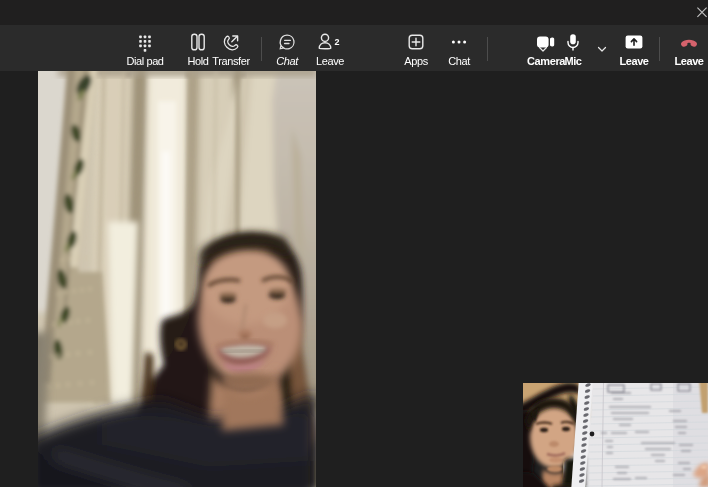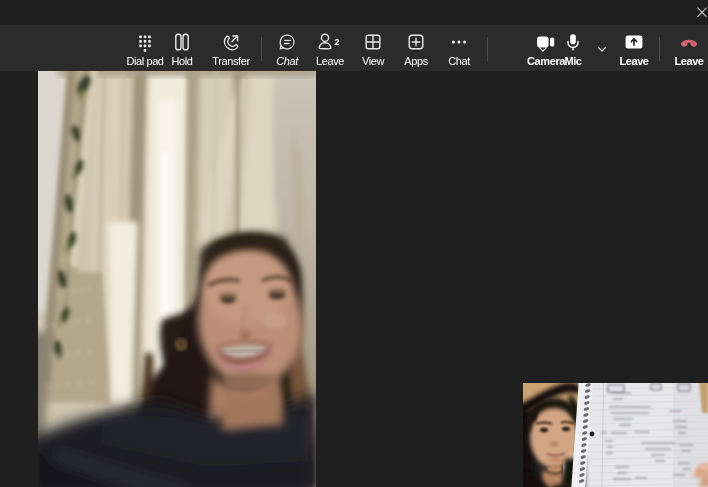--- a/index.html
+++ b/index.html
@@ -36,21 +36,21 @@
           <rect x="13.2" y="8.1" width="2.6" height="2.6" rx="0.7"></rect>
         <rect x="4.2" y="12.6" width="2.6" height="2.6" rx="0.7"></rect>
           <rect x="8.7" y="12.6" width="2.6" height="2.6" rx="0.7"></rect>
           <rect x="13.2" y="12.6" width="2.6" height="2.6" rx="0.7"></rect>
         <rect x="8.7" y="17.1" width="2.6" height="2.6" rx="0.7"></rect>
       </g>
     </svg>
     <div class="lb">Dial pad</div>
   </div>
 
-  <div class="btn" style="left:164px;width:36px;">
+  <div class="btn" style="left:180px;width:36px;">
     <svg class="ic" width="20" height="20" viewBox="0 0 20 20">
       <g fill="none" stroke="#e8e8e8" stroke-width="1.4">
         <rect x="3.8" y="2.2" width="5.2" height="15.6" rx="2.4"></rect>
         <rect x="11.0" y="2.2" width="5.2" height="15.6" rx="2.4"></rect>
       </g>
     </svg>
     <div class="lb">Hold</div>
   </div>
 
   <div class="btn" style="left:207px;width:48px;">
@@ -80,29 +80,20 @@
     <svg class="ic" width="28" height="20" viewBox="0 0 28 20">
       <g fill="none" stroke="#e8e8e8" stroke-width="1.4">
         <circle cx="9" cy="5.8" r="3.6"></circle>
         <path d="M3.2,16.2 c0,-3.4 2.5,-5.5 5.8,-5.5 s5.8,2.1 5.8,5.5 c0,0.8 -11.6,0.8 -11.6,0 Z"></path>
       </g>
       <text x="18.5" y="12.5" fill="#ffffff" font-size="9" font-weight="bold" font-family="Liberation Sans,sans-serif">2</text>
     </svg>
     <div class="lb">Leave</div>
   </div>
 
-  <div class="btn" style="left:355px;width:36px;">
-    <svg class="ic" width="20" height="20" viewBox="0 0 20 20">
-      <g fill="none" stroke="#e8e8e8" stroke-width="1.4">
-        <rect x="3.2" y="3.2" width="13.6" height="13.6" rx="2"></rect>
-        <path d="M10,3.2 V16.8 M3.2,10 H16.8"></path>
-      </g>
-    </svg>
-    <div class="lb">View</div>
-  </div>
 
   <div class="btn" style="left:398px;width:36px;">
     <svg class="ic" width="20" height="20" viewBox="0 0 20 20">
       <g fill="none" stroke="#e8e8e8" stroke-width="1.4" stroke-linecap="round">
         <rect x="3.2" y="3.2" width="13.6" height="13.6" rx="3"></rect>
         <path d="M10,6.2 V13.8 M6.2,10 H13.8"></path>
       </g>
     </svg>
     <div class="lb">Apps</div>
   </div>

